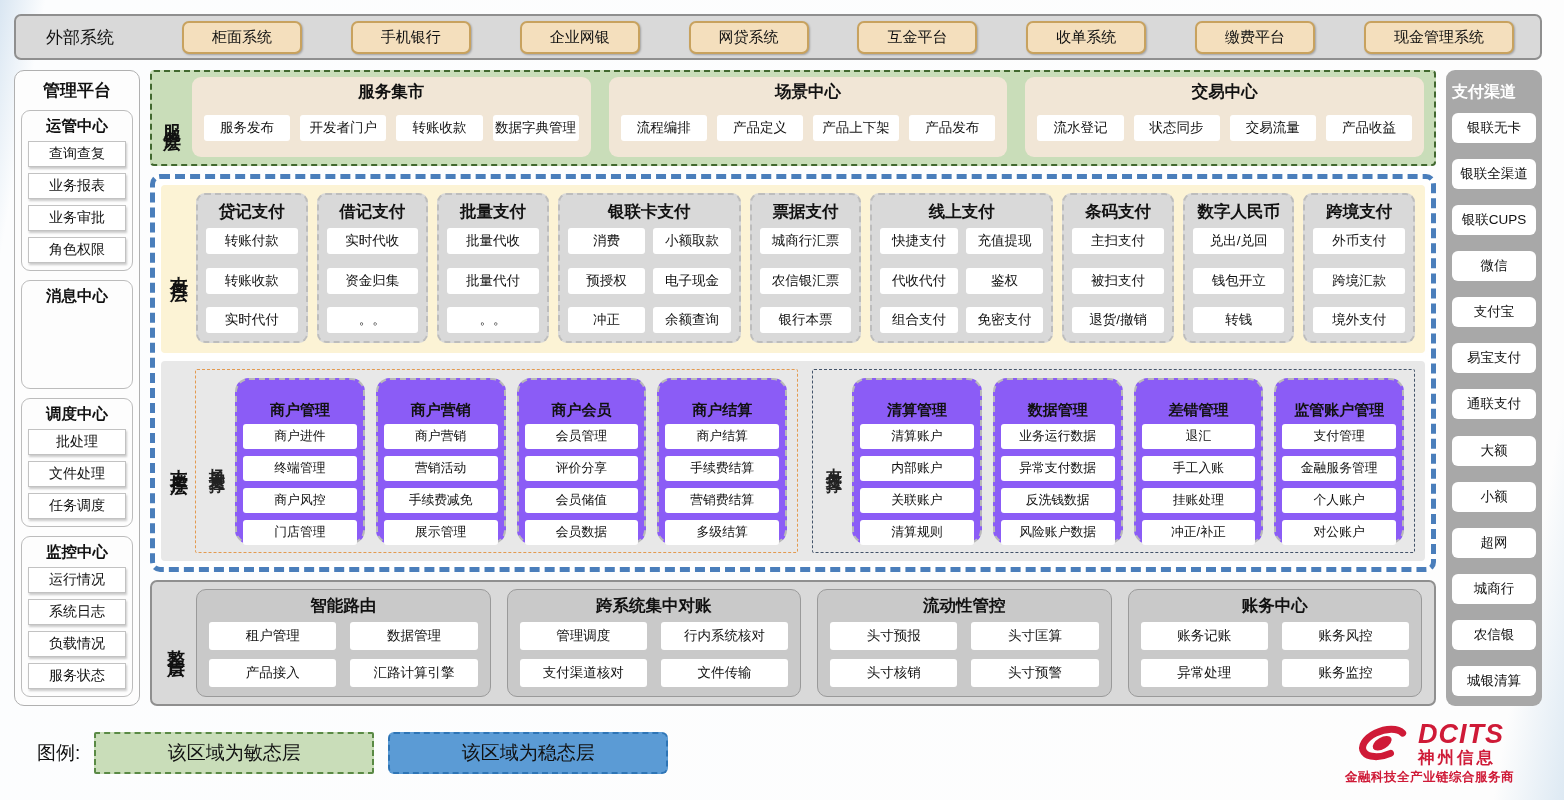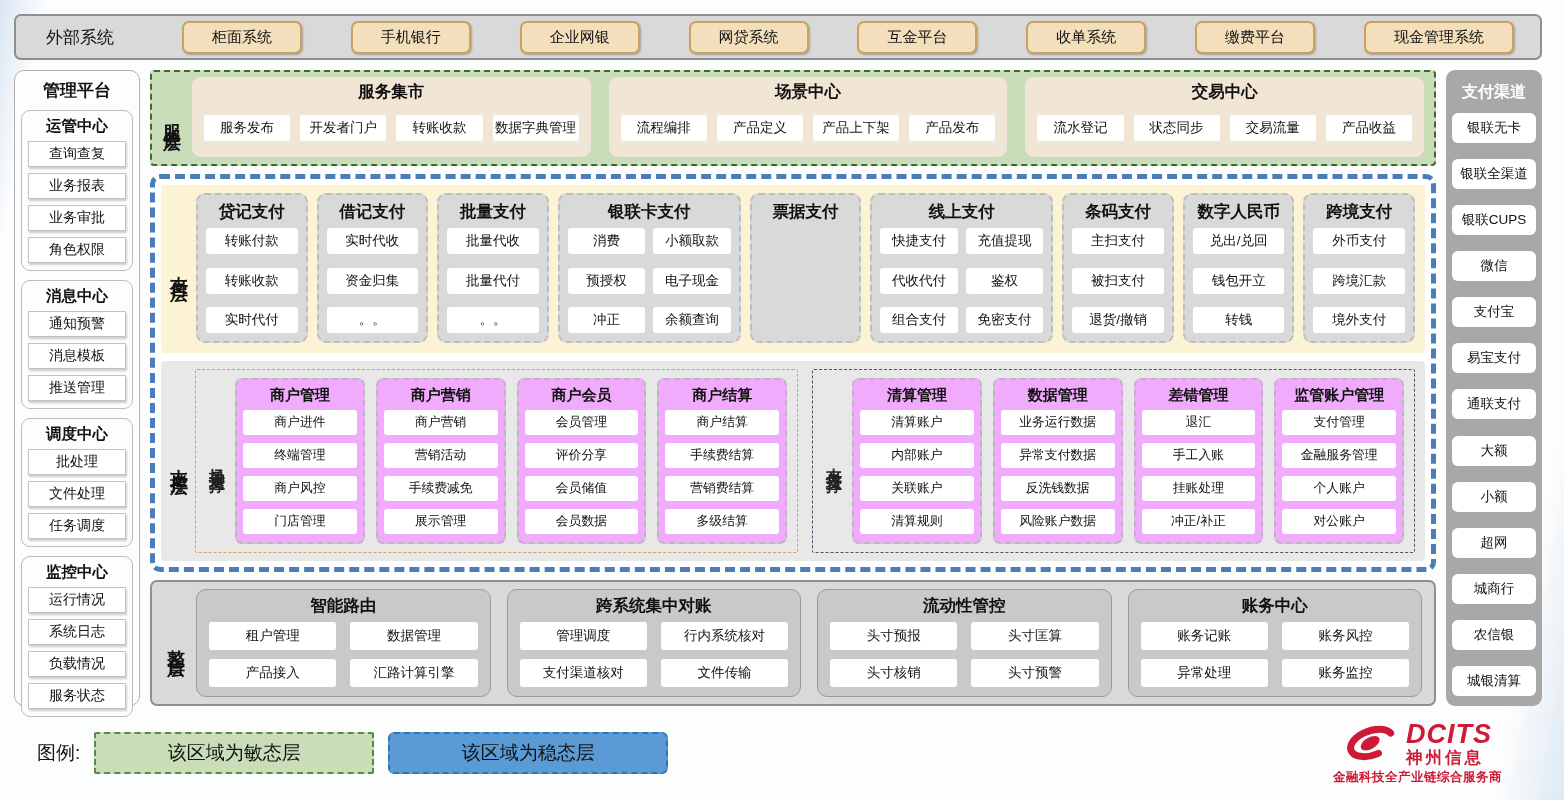--- a/index.html
+++ b/index.html
@@ -64,50 +64,50 @@
   .pill{background:#fff;border-radius:3px;font-size:13.5px;text-align:center;padding:4px 3px;
     white-space:nowrap;display:flex;align-items:center;justify-content:center;overflow:hidden}
 
   
   .support{flex:1;background:#e8e8e8;border-radius:4px;padding:8px 10px 8px 6px;display:flex;gap:4px;min-height:0}
   .support-sections{flex:1;display:flex;gap:14px}
   .support-section{flex:1;border:1.5px dashed #999;border-radius:2px;padding:8px 10px;display:flex;gap:8px;min-width:0}
   .support-section[data-accent="orange"]{border-color:#e39a50}
   .support-section[data-accent="slate"]{border-color:#44546a}
   .support-cols{flex:1;display:flex;gap:11px}
-  .support-col{flex:1;background:#f0abfc;border:2px dashed #b9b9b9;border-radius:7px;padding:5px 6px 7px;
+  .support-col{flex:1;background:#8b5cf6;border:2px dashed #b9b9b9;border-radius:14px;padding:20px 6px 7px;
     display:flex;flex-direction:column;min-width:0}
   .support-col-title{font-weight:bold;font-size:15px;text-align:center;padding:1px 0 4px;white-space:nowrap}
   .support-col-items{flex:1;display:grid;gap:7px;align-content:space-evenly}
   .support-col .pill{font-size:12.8px;padding:4px 2px}
 
   
   .integration{height:126px;flex:none;background:#d9d9d9;border:2px solid #8f8f8f;border-radius:7px;
     display:flex;padding:7px 12px;gap:8px}
   .int-groups{flex:1;display:flex;gap:16px}
   .int-group{flex:1;background:#c9c9c9;border:1px solid #9a9a9a;border-radius:10px;
     padding:3px 12px 9px;display:flex;flex-direction:column;min-width:0}
   .int-group-items{flex:1;display:grid;grid-template-columns:1fr 1fr;gap:9px 14px}
   .int-group .pill{font-size:13.5px}
 
   
   .channels{width:96px;flex:none;background:#a8a8a8;border-radius:9px;padding:8px 6px 10px;
     display:flex;flex-direction:column}
-  .channels-title{color:#fff;font-weight:bold;font-size:16px;text-align:center;padding:4px 0 2px;white-space:nowrap}
+  .channels-title{color:#fff;font-weight:bold;font-size:16px;text-align:left;padding:4px 0 2px;white-space:nowrap}
   .channel-list{flex:1;display:flex;flex-direction:column;justify-content:space-between;padding-top:8px;gap:6px}
   .channel-btn{background:#fff;border-radius:6px;font-size:13.5px;text-align:center;padding:6px 1px;white-space:nowrap}
 
   
   .footer{height:74px;flex:none;display:flex;align-items:center}
   .legend{display:flex;align-items:center;gap:14px;margin-left:23px}
   .legend-label{font-size:19px;white-space:nowrap}
   .legend-box{width:280px;height:42px;display:flex;align-items:center;justify-content:center;font-size:19px;white-space:nowrap}
   .legend-green{background:#c9ddb9;border:2.5px dashed #5a8a45;border-radius:2px}
   .legend-blue{background:#5b9bd5;border:2.5px dashed #2e75b6;border-radius:6px}
-  .logo{margin-left:auto;margin-right:40px;display:flex;flex-direction:column;align-items:center}
+  .logo{margin-left:auto;margin-right:28px;display:flex;flex-direction:column;align-items:center}
   .logo-top{display:flex;align-items:center;gap:7px}
   .logo-text{display:flex;flex-direction:column;line-height:1.05}
   .brand{color:#cf1a37;font-weight:bold;font-style:italic;font-size:27px;letter-spacing:1px}
   .company{color:#cf1a37;font-weight:bold;font-size:16.5px;letter-spacing:3px}
   .tagline{color:#cf1a37;font-weight:bold;font-size:12.5px;margin-top:3px;letter-spacing:.5px;white-space:nowrap}
 </style>
 </head>
 <body>
 
 <div class="page">
@@ -135,25 +135,20 @@
     <div class="mgmt-group-title">运管中心</div>
     <div class="mgmt-group-items">
               <div class="mgmt-btn">查询查复</div>
               <div class="mgmt-btn">业务报表</div>
               <div class="mgmt-btn">业务审批</div>
               <div class="mgmt-btn">角色权限</div>
             </div>
   </div>
           <div class="mgmt-group">
     <div class="mgmt-group-title">消息中心</div>
-    <div class="mgmt-group-items">
-              <div class="mgmt-btn">通知预警</div>
-              <div class="mgmt-btn">消息模板</div>
-              <div class="mgmt-btn">推送管理</div>
-            </div>
   </div>
           <div class="mgmt-group">
     <div class="mgmt-group-title">调度中心</div>
     <div class="mgmt-group-items">
               <div class="mgmt-btn">批处理</div>
               <div class="mgmt-btn">文件处理</div>
               <div class="mgmt-btn">任务调度</div>
             </div>
   </div>
           <div class="mgmt-group">
@@ -238,20 +233,25 @@
                   <div class="pill">消费</div>
                   <div class="pill">小额取款</div>
                   <div class="pill">预授权</div>
                   <div class="pill">电子现金</div>
                   <div class="pill">冲正</div>
                   <div class="pill">余额查询</div>
                 </div>
   </div>
               <div class="pay-col" data-cols="1">
     <div class="pay-col-title">票据支付</div>
+    <div class="pay-col-items">
+                  <div class="pill">城商行汇票</div>
+                  <div class="pill">农信银汇票</div>
+                  <div class="pill">银行本票</div>
+                </div>
   </div>
               <div class="pay-col" data-cols="2">
     <div class="pay-col-title">线上支付</div>
     <div class="pay-col-items">
                   <div class="pill">快捷支付</div>
                   <div class="pill">充值提现</div>
                   <div class="pill">代收代付</div>
                   <div class="pill">鉴权</div>
                   <div class="pill">组合支付</div>
                   <div class="pill">免密支付</div>

